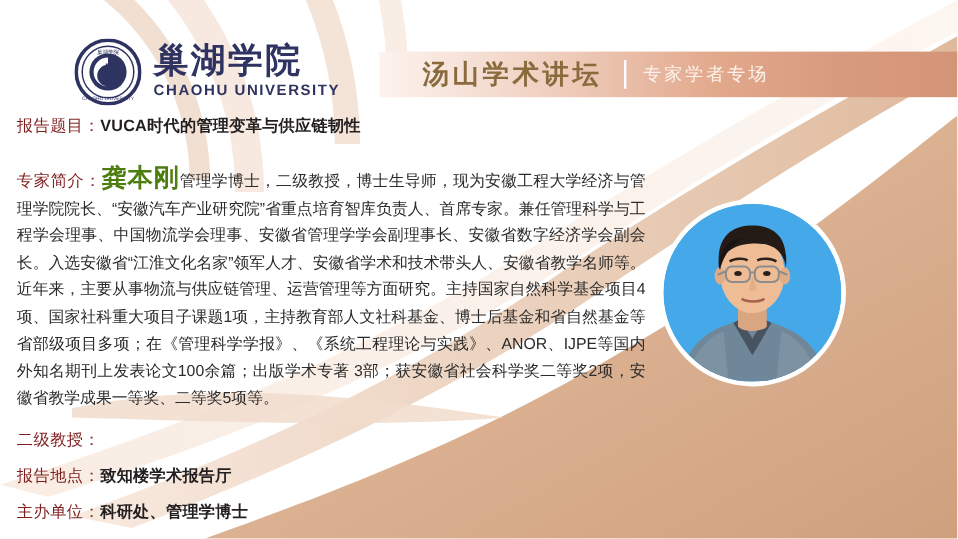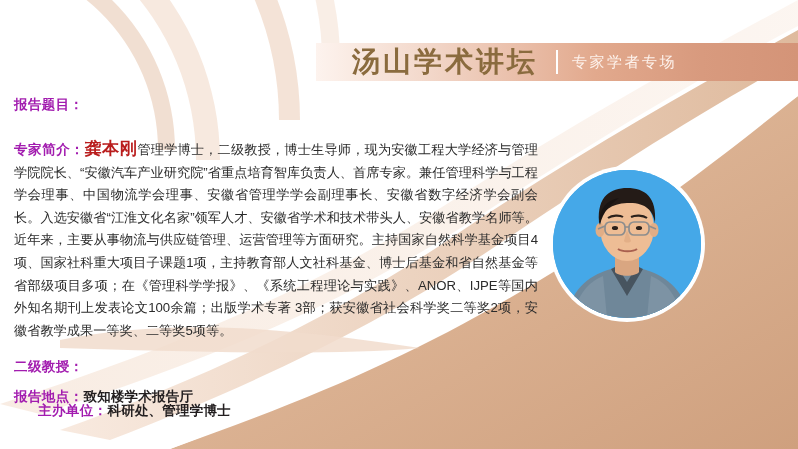--- a/index.html
+++ b/index.html
@@ -35,53 +35,53 @@
     margin-top:2px;white-space:nowrap;
   }
   .banner{
     position:absolute;left:316px;top:43px;width:482px;height:38px;
     background:linear-gradient(90deg,#fdf3ee 0%,#f3d9cc 22%,#e2a98d 58%,#d89a7e 80%,#d49478 100%);
     display:flex;align-items:center;
   }
   .banner-main{
     margin-left:36px;
     font-family:"DejaVu Serif","Liberation Serif",serif;
-    font-weight:700;font-size:28px;letter-spacing:3px;color:#8a6b3e;
+    font-weight:700;font-size:22px;letter-spacing:3px;color:#8a6b3e;
     white-space:nowrap;
   }
   .banner-div{
     width:2px;height:24px;background:#ffffff;margin:0 14px 0 18px;flex:0 0 auto;
   }
   .banner-sub{
     font-family:Liberation Serif, serif;
     font-size:15px;letter-spacing:2.5px;color:#fdf2ec;white-space:nowrap;
   }
   
   .row{position:absolute;display:flex;align-items:flex-start;}
   .lbl{
-    color:#a21caf;font-weight:700;font-size:13.5px;white-space:nowrap;
+    color:#7f1d1d;font-weight:400;font-size:13.5px;white-space:nowrap;
     letter-spacing:.4px;
   }
   .val{
     color:#231f20;font-weight:700;font-size:13.5px;white-space:nowrap;
     letter-spacing:.2px;
   }
   #title-row{left:14px;top:96px;}
   #bio-row{left:14px;top:138px;width:540px;align-items:flex-start;}
   .bio-name{
-    color:#b91c1c;font-weight:700;font-size:17px;letter-spacing:.5px;
+    color:#4d7c0f;font-weight:700;font-size:21px;letter-spacing:.5px;
   }
   .bio-text{
     color:#2b2b2b;font-size:13.2px;line-height:22.6px;
     text-align:justify;text-justify:inter-ideograph;
     width:524px;
   }
   #time-row{left:14px;top:358px;}
   #place-row{left:14px;top:388px;}
-  #host-row{left:14px;top:402px;margin-left:24px;}
+  #host-row{left:14px;top:418px;}
   
   .portrait{
     position:absolute;left:553px;top:170px;width:148px;height:148px;
     border-radius:50%;overflow:hidden;
     box-shadow:0 0 0 4px #ffffff;
     background:#45a8e8;
   }
   .portrait svg{display:block;}
 </style>
 </head>
@@ -119,29 +119,47 @@
 
     <path d="M 798 58 C 690 118 600 176 490 250 C 370 330 250 386 110 440
              L 60 430 C 210 376 340 314 460 232 C 580 152 690 90 798 30 Z" fill="url(#gTan2)" opacity="0.85"></path>
 
     <path d="M 798 26 C 680 88 580 150 470 222 C 340 306 200 364 40 414
              L 0 404 C 170 350 320 286 450 202 C 580 120 690 58 798 0 Z" fill="url(#gSoft)" opacity="0.55"></path>
 
     <path d="M 60 340 C 180 316 300 330 420 348 C 330 356 200 352 60 348 Z" fill="#f1dccd" opacity="0.85"></path>
   </svg>
 
+  <div class="logo-wrap">
+    <div class="seal">
+      <svg width="56" height="56" viewBox="0 0 56 56">
+        <circle cx="28" cy="28" r="26.5" fill="none" stroke="#2e3361" stroke-width="3"></circle>
+        <circle cx="28" cy="28" r="21.5" fill="none" stroke="#2e3361" stroke-width="1.2"></circle>
+        <circle cx="28" cy="28" r="15.5" fill="#2e3361"></circle>
+        <path d="M 28 16 A 12 12 0 1 0 28 40 A 9 9 0 1 1 28 22 Z" fill="#ffffff"></path>
+        <path d="M 27 21 L 27 35 M 22 26 L 33 26 M 30 21 L 30 35" stroke="#2e3361" stroke-width="1.6" fill="none"></path>
+        <text x="28" y="13" text-anchor="middle" font-size="4.6" fill="#2e3361" font-family="DejaVu Serif, serif">巢湖学院</text>
+        <text x="28" y="51" text-anchor="middle" font-size="4.1" fill="#2e3361" font-family="Liberation Sans, sans-serif">CHAOHU UNIVERSITY</text>
+      </svg>
+    </div>
+    <div class="uni-block">
+      <div class="uni-cn">巢湖学院</div>
+      <div class="uni-en">CHAOHU UNIVERSITY</div>
+    </div>
+  </div>
 
   <div class="banner">
     <span class="banner-main">汤山学术讲坛</span>
     <span class="banner-div"></span>
     <span class="banner-sub">专家学者专场</span>
   </div>
 
   <div class="row" id="title-row">
     <span class="lbl">报告题目：</span>
+    <span class="val">VUCA时代的管理变革与供应链韧性</span>
   </div>
 
   <div class="row" id="bio-row">
     <div class="bio-text">
       <span class="lbl">专家简介：</span><span class="bio-name">龚本刚</span><span>管理学博士，二级教授，博士生导师，现为安徽工程大学经济与管理学院院长、“安徽汽车产业研究院”省重点培育智库负责人、首席专家。兼任管理科学与工程学会理事、中国物流学会理事、安徽省管理学学会副理事长、安徽省数字经济学会副会长。入选安徽省“江淮文化名家”领军人才、安徽省学术和技术带头人、安徽省教学名师等。近年来，主要从事物流与供应链管理、运营管理等方面研究。主持国家自然科学基金项目4项、国家社科重大项目子课题1项，主持教育部人文社科基金、博士后基金和省自然基金等省部级项目多项；在《管理科学学报》、《系统工程理论与实践》、ANOR、IJPE等国内外知名期刊上发表论文100余篇；出版学术专著 3部；获安徽省社会科学奖二等奖2项，安徽省教学成果一等奖、二等奖5项等。</span>
     </div>
   </div>
 
   <div class="portrait">
     <svg width="148" height="148" viewBox="0 0 148 148">

